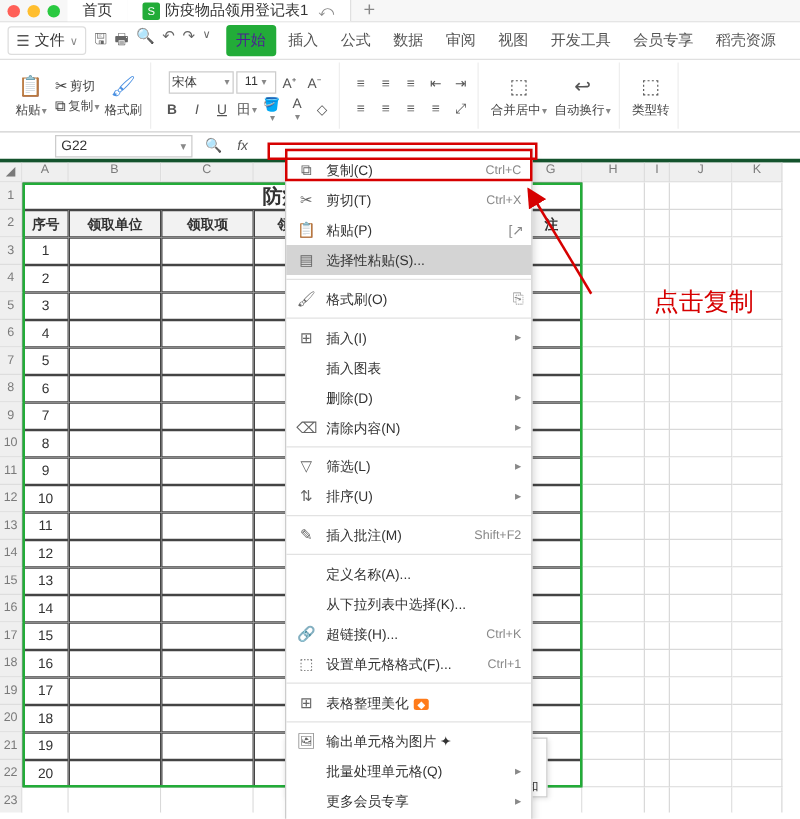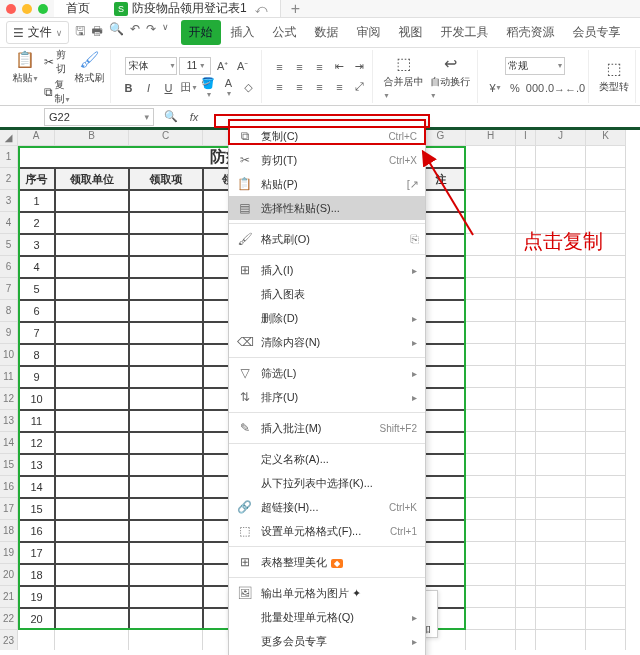--- a/index.html
+++ b/index.html
@@ -18,21 +18,21 @@
   .tab .doc-ico { width: 14px; height: 14px; background: #22ac38; display:inline-block; border-radius:2px; color:#fff; font-size:9px; text-align:center; line-height:14px;}
   .tab .dirty { color:#888; margin-left:4px;}
   .tab-add { width: 30px; display:flex; align-items:center; justify-content:center; color:#888; font-size:16px;}
   
   
   .menubar { height: 30px; background:#fff; display:flex; align-items:center; padding:0 6px; gap:2px; border-bottom:1px solid #e0e0e0;}
   .file-menu { display:flex; align-items:center; background:#fff; border:1px solid #ddd; border-radius:3px; padding:2px 6px; font-size:12px; gap:4px;}
   .mb-ico { color:#555; font-size:12px;}
   .mb-spacer { width:4px;}
   .ribbon-tab { padding: 4px 8px; font-size:12px; color:#555; }
-  .ribbon-tab.active { background:#22ac38; color:#0f172a; border-radius:3px; }
+  .ribbon-tab.active { background:#22ac38; color:#4c1d95; border-radius:3px; }
   .qat { display:flex; gap:6px; padding:0 4px;}
   .qat span { color:#666; font-size:12px;}
   
   
   .ribbon { height: 58px; background:#fff; border-bottom:1px solid #d0d0d0; display:flex; align-items:center; padding:2px 4px; gap:4px;}
   .rib-group { display:flex; flex-direction:column; align-items:center; padding:0 4px; border-right:1px solid #eee; height:100%; justify-content:center; gap:2px;}
   .big-btn { display:flex; flex-direction:column; align-items:center; gap:2px; font-size:10px; color:#444; padding:2px 2px; min-width:34px;}
   .big-btn .ico { font-size:16px; color:#f5a623;}
   .small-btn { display:flex; align-items:center; font-size:10px; gap:2px; color:#444;}
   .small-btn .ico { font-size:12px;}
@@ -124,22 +124,22 @@
     <span style="font-size:9px">∨</span>
   </div>
   <div class="mb-spacer"></div>
   <div class="ribbon-tab active">开始</div>
   <div class="ribbon-tab">插入</div>
   <div class="ribbon-tab">公式</div>
   <div class="ribbon-tab">数据</div>
   <div class="ribbon-tab">审阅</div>
   <div class="ribbon-tab">视图</div>
   <div class="ribbon-tab">开发工具</div>
+  <div class="ribbon-tab">会员专享</div>
   <div class="ribbon-tab">稻壳资源</div>
-  <div class="ribbon-tab">会员专享</div>
 </div>
 
 <div class="ribbon">
 
   <div class="rib-group">
     <div style="display:flex; gap:2px;">
       <div class="big-btn">
         <span class="ico">📋</span>
         <span class="caret">粘贴</span>
       </div>
@@ -211,32 +211,20 @@
         <span class="ico" style="color:#555">⬚</span>
         <span class="caret">合并居中</span>
       </div>
       <div class="big-btn">
         <span class="ico" style="color:#555">↩</span>
         <span class="caret">自动换行</span>
       </div>
     </div>
   </div>
 
-  <div class="rib-group" style="gap:4px;">
-    <div class="font-sel caret" style="width:60px">
-        <span>常规</span>
-      </div>
-    <div class="font-row">
-      <div class="ico-btn caret">¥</div>
-      <div class="ico-btn">%</div>
-      <div class="ico-btn">000</div>
-      <div class="ico-btn">.0→</div>
-      <div class="ico-btn">←.0</div>
-    </div>
-  </div>
 
   <div class="rib-group">
     <div class="big-btn">
       <span class="ico" style="color:#555">⬚</span>
       <span>类型转</span>
     </div>
   </div>
 </div>
 
 <div class="fml">

